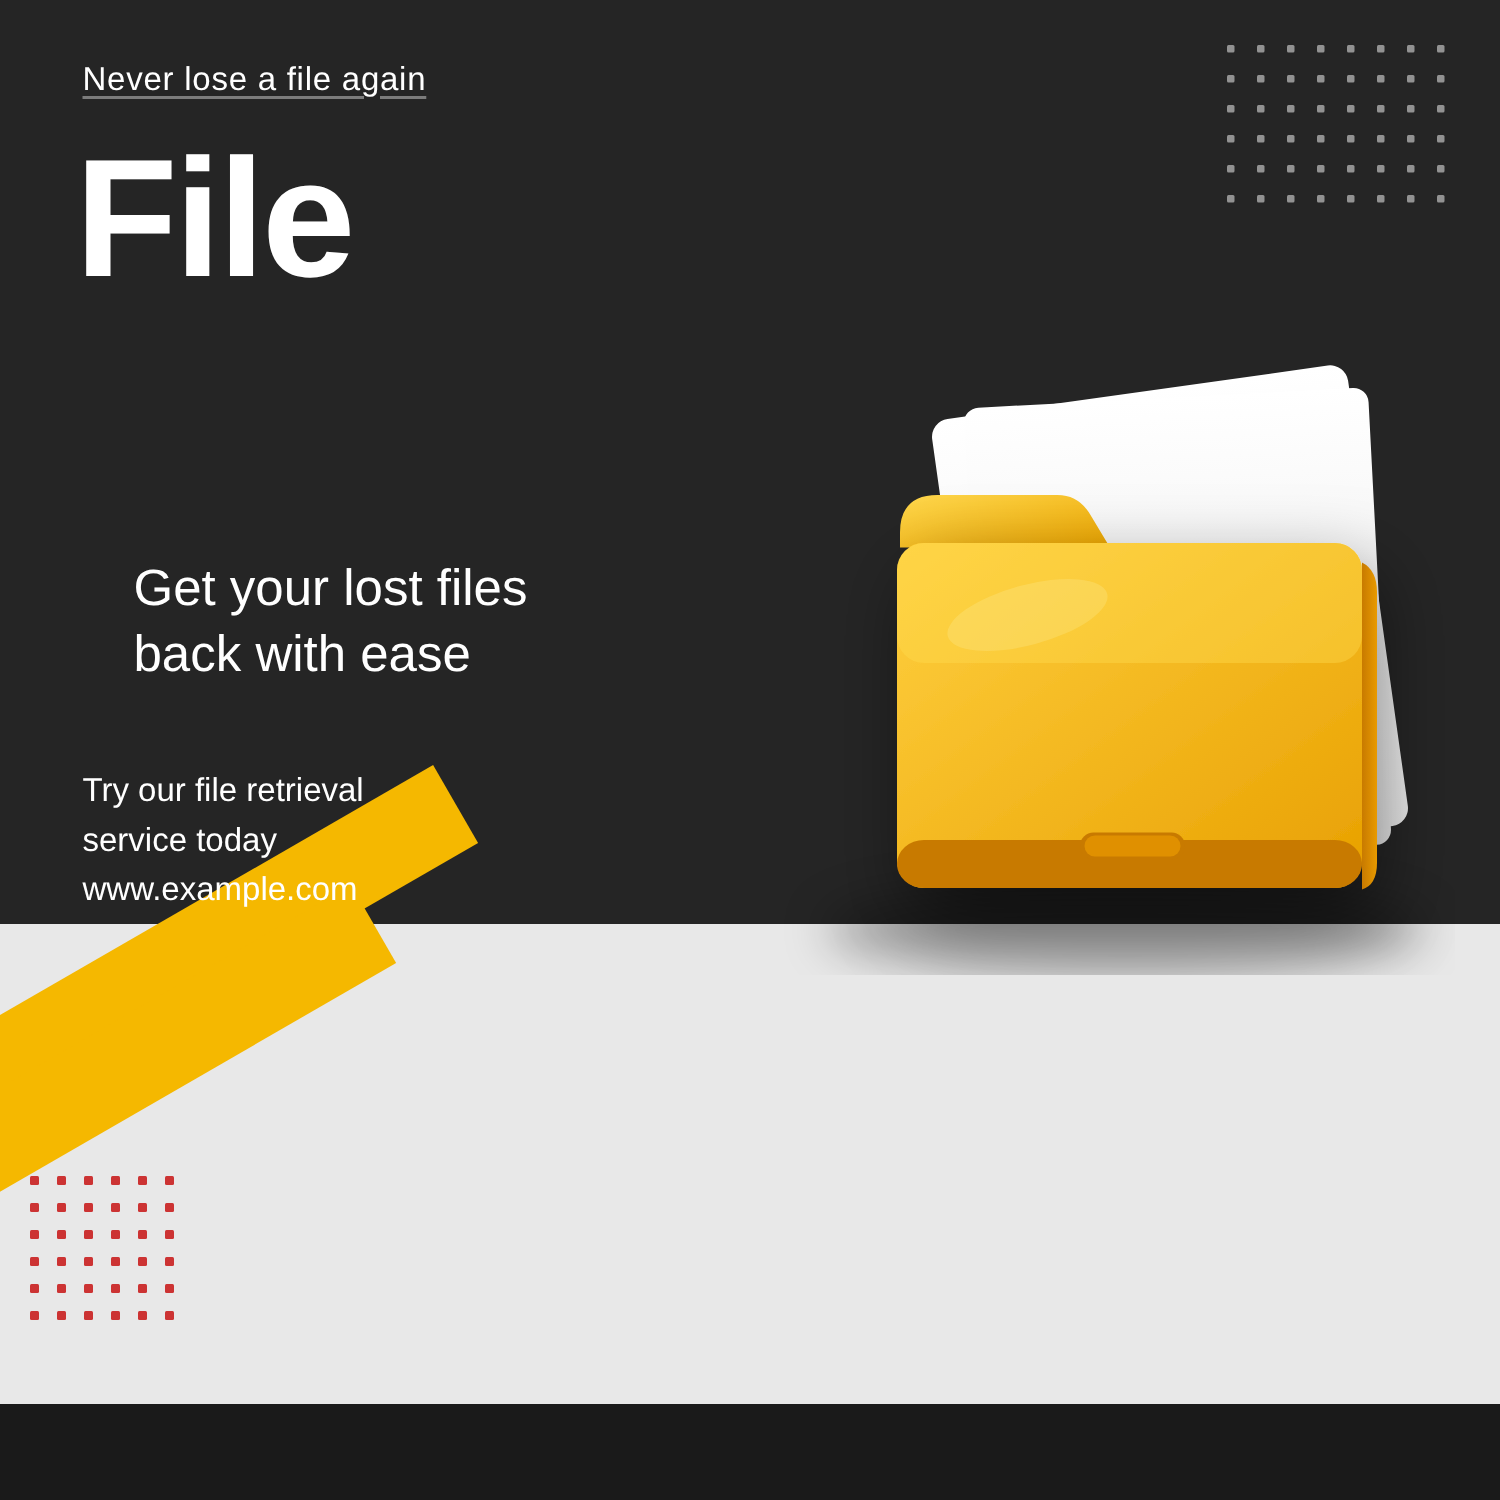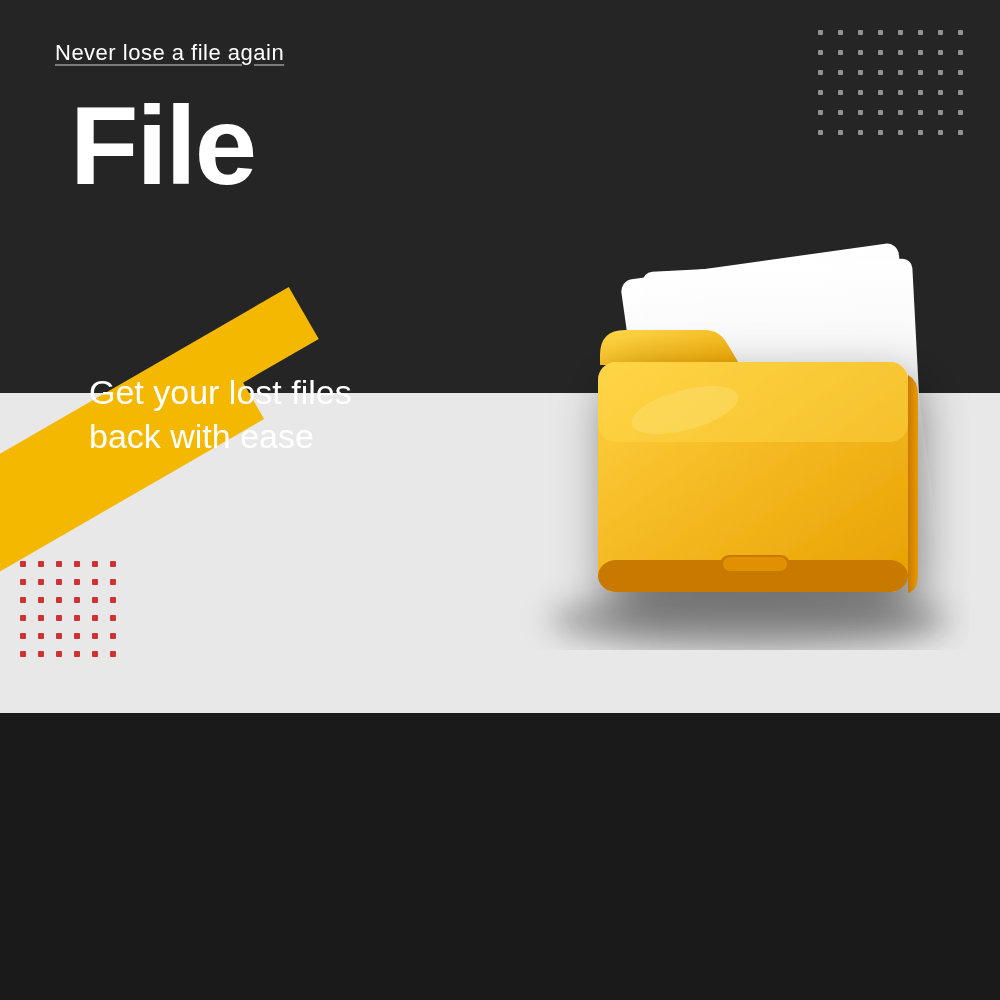--- a/index.html
+++ b/index.html
@@ -7,21 +7,21 @@
     body {
       width: 1000px;
       height: 1000px;
       overflow: hidden;
       font-family: 'Arial', sans-serif;
       background: #1a1a1a;
     }
 
     .card {
       width: 1000px;
-      height: 713px;
+      height: 936px;
       background: #1e1e1e;
       position: relative;
       overflow: hidden;
     }
 
     
     .top-section {
       position: absolute;
       top: 0;
       left: 0;
@@ -115,21 +115,20 @@
 
     .title {
       position: absolute;
       top: 90px;
       left: 50px;
       color: white;
       font-size: 112px;
       font-weight: 900;
       line-height: 1.0;
       letter-spacing: -2px;
-      margin-left: 20px;
     }
 
     .subtitle {
       position: absolute;
       top: 370px;
       left: 55px;
       color: white;
       font-size: 34px;
       font-weight: 400;
       line-height: 1.3;
@@ -273,21 +272,26 @@
   </div>
 
   <div class="tagline">Never lose a file again</div>
 
   <div class="title">
     <span>File</span><br>
   </div>
 
   <div class="subtitle">Get your lost files back with ease</div>
 
-
+  <div class="cta-text">
+    <span>Try our file retrieval</span><br>
+    <span>service today</span>
+  </div>
+
+  <div class="url-text">www.example.com</div>
 
   <div class="folder-container">
     <svg class="folder-svg" viewBox="0 0 480 450" xmlns="http://www.w3.org/2000/svg">
       <defs>
         <linearGradient id="folderBodyGrad" x1="0%" y1="0%" x2="100%" y2="100%">
           <stop offset="0%" style="stop-color:#ffd040;stop-opacity:1"></stop>
           <stop offset="100%" style="stop-color:#e8a000;stop-opacity:1"></stop>
         </linearGradient>
         <linearGradient id="folderTopGrad" x1="0%" y1="0%" x2="100%" y2="100%">
           <stop offset="0%" style="stop-color:#ffd84d;stop-opacity:1"></stop>

